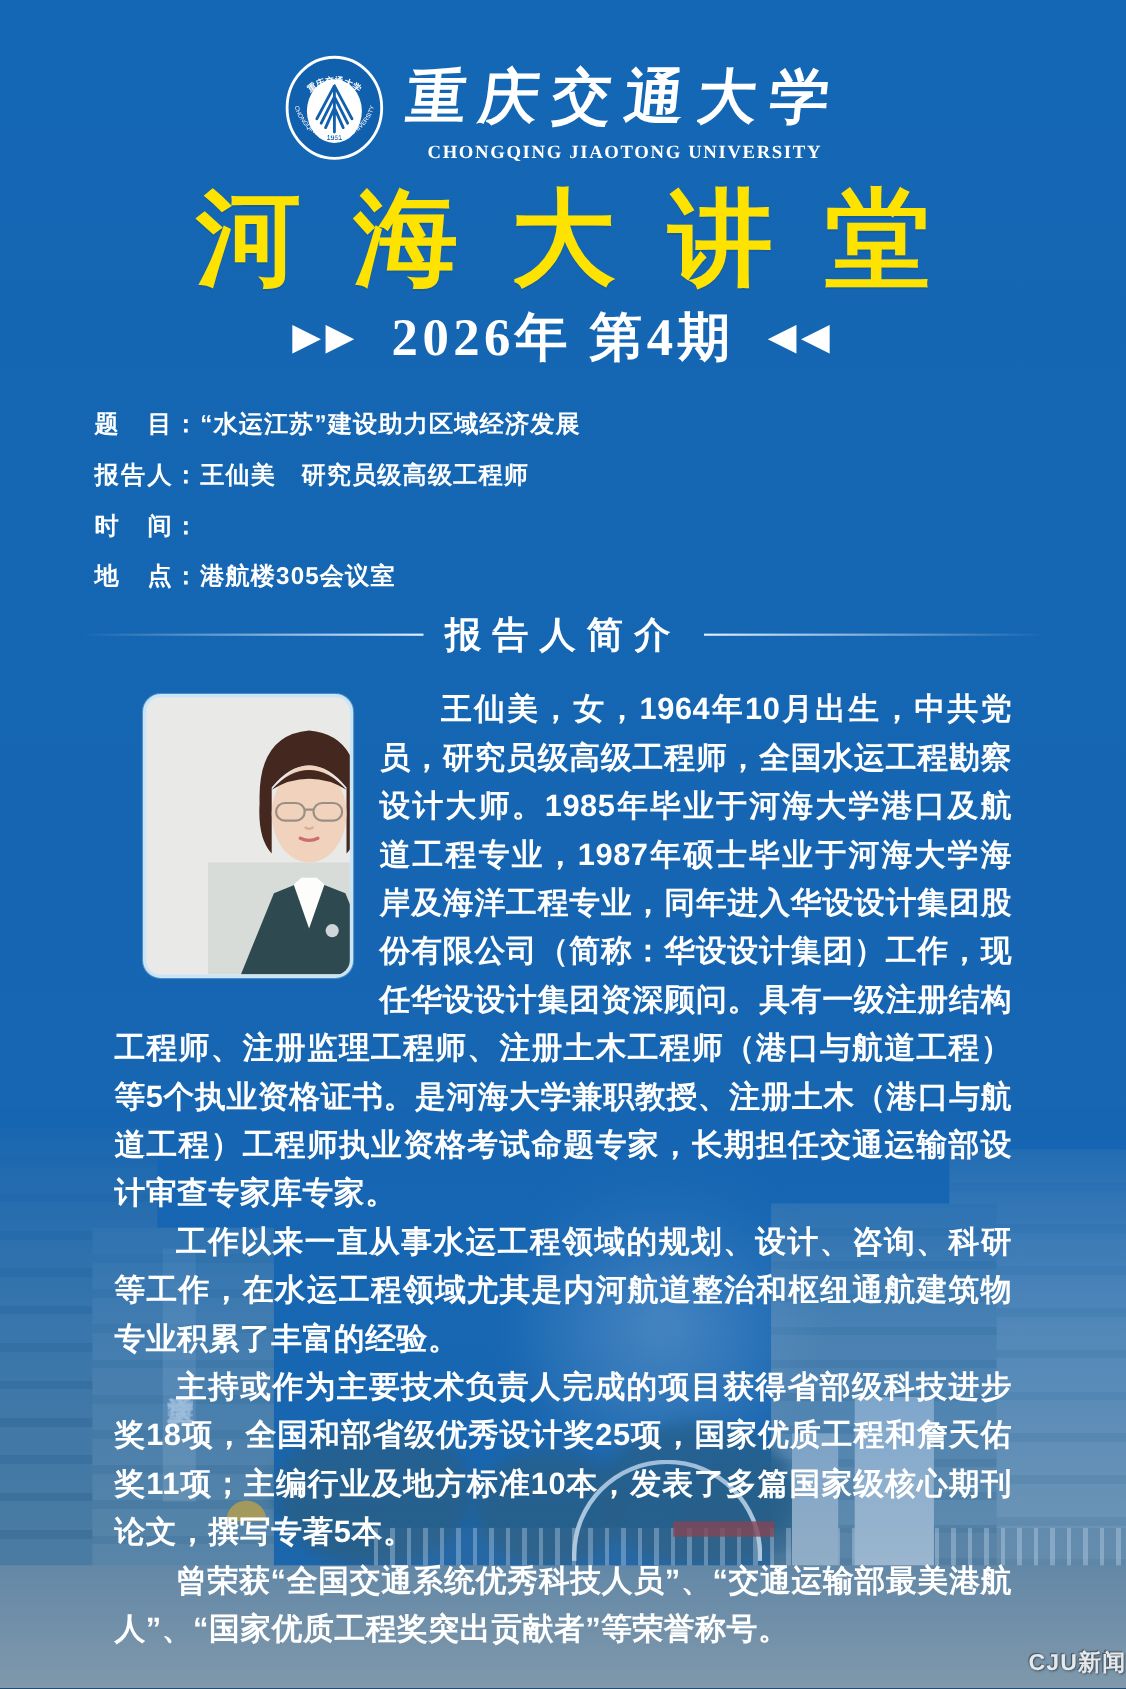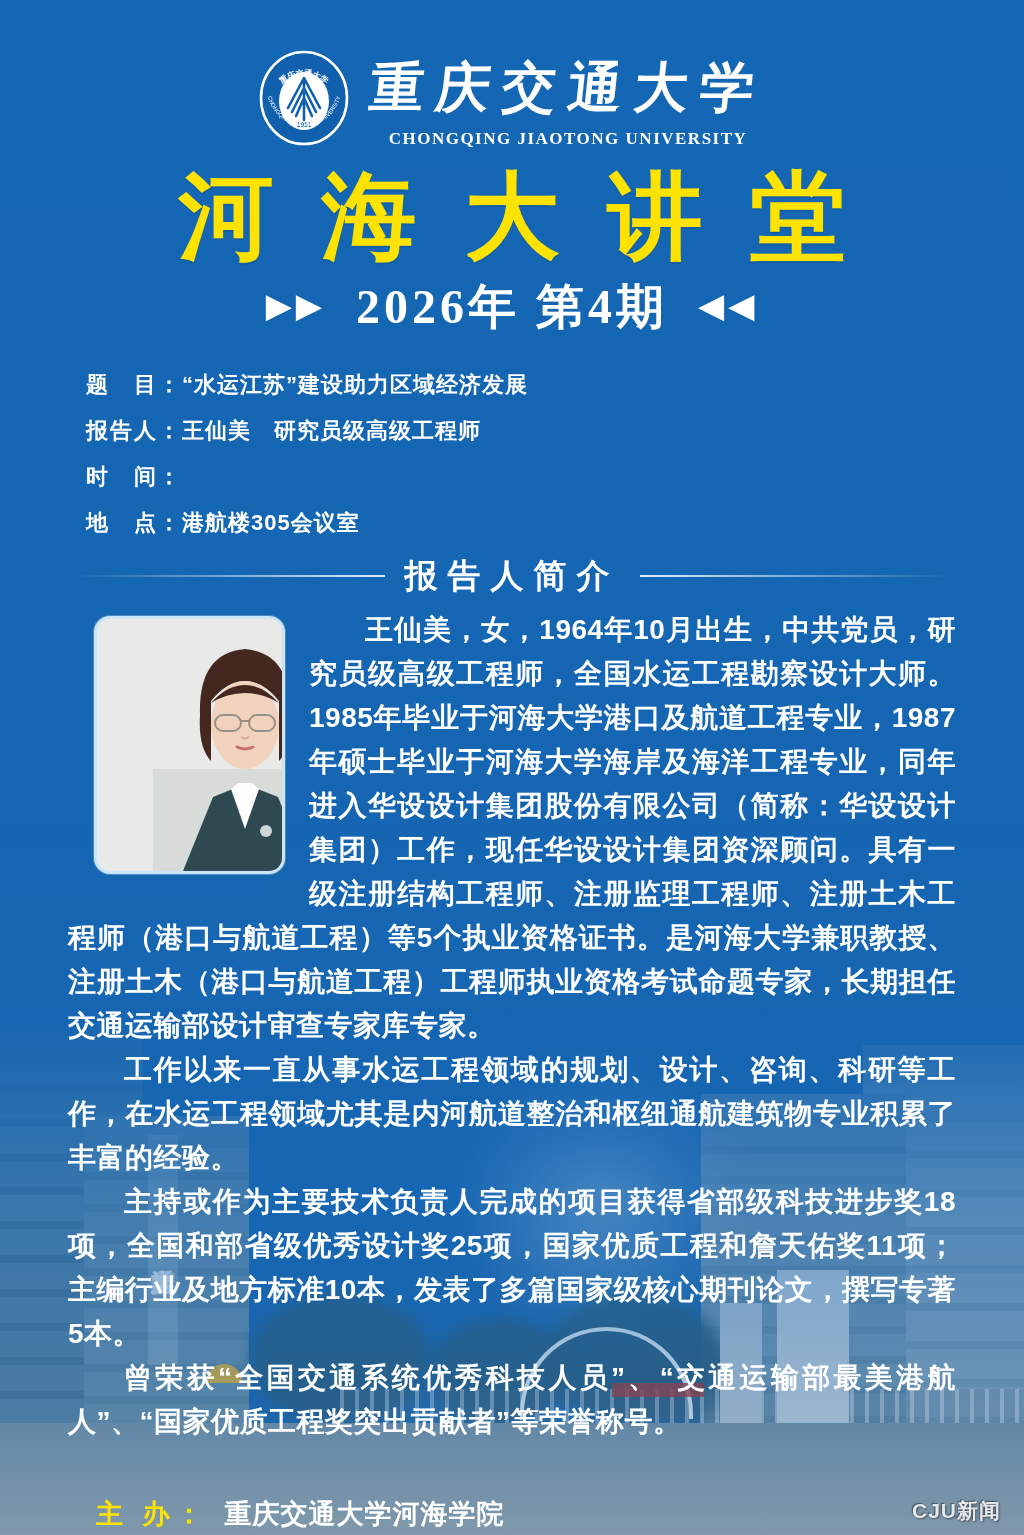--- a/index.html
+++ b/index.html
@@ -58,29 +58,29 @@
   .issue-text{margin:16px 30px;letter-spacing:4px;}
   .details{margin-top:26px;padding-left:86px;}
   .detail-row{display:flex;font-size:22px;font-weight:700;line-height:46px;}
   .detail-label{white-space:pre;letter-spacing:2px;}
   .detail-value{letter-spacing:1px;}
   .divider{margin-top:8px;display:flex;align-items:center;justify-content:center;gap:20px;height:44px;}
   .divider .line{width:312px;height:2px;}
   .line-l{background:linear-gradient(90deg,rgba(207,234,255,0),#dfeffc);}
   .line-r{background:linear-gradient(270deg,rgba(207,234,255,0),#dfeffc);}
   .divider-title{font-size:33px;font-weight:800;letter-spacing:10px;white-space:nowrap;}
-  .bio{margin-top:10px;padding:0 68px;}
+  .bio{margin-top:24px;padding:0 104px;}
   .bio p{margin:0;font-size:28px;line-height:44px;font-weight:600;text-align:justify;
     text-indent:2em;letter-spacing:0.5px;}
   .photo{float:left;width:185px;height:252px;margin:8px 24px 6px 26px;border-radius:16px;
     border:3px solid #c9e5f7;overflow:hidden;background:#e9eae8;box-shadow:0 0 0 1px rgba(255,255,255,0.25);}
   .org{display:flex;padding-left:96px;margin-top:52px;font-size:27px;font-weight:700;line-height:37px;}
   .org-label{color:#ffe300;letter-spacing:6px;margin-right:16px;white-space:nowrap;}
   .org-items div{letter-spacing:1px;}
-  .watermark{position:absolute;right:23px;bottom:10px;z-index:2;font-size:21px;font-weight:800;
+  .watermark{position:absolute;right:0;bottom:10px;z-index:2;font-size:21px;font-weight:800;
     color:#e6e9ec;letter-spacing:1px;text-shadow:1px 1px 2px #42525e,-1px -1px 1px #42525e;}
 </style>
 </head>
 <body>
 
 <div class="poster">
 
   <div class="campus">
     <div class="bldg-l1"></div>
     <div class="bldg-l2"></div>

